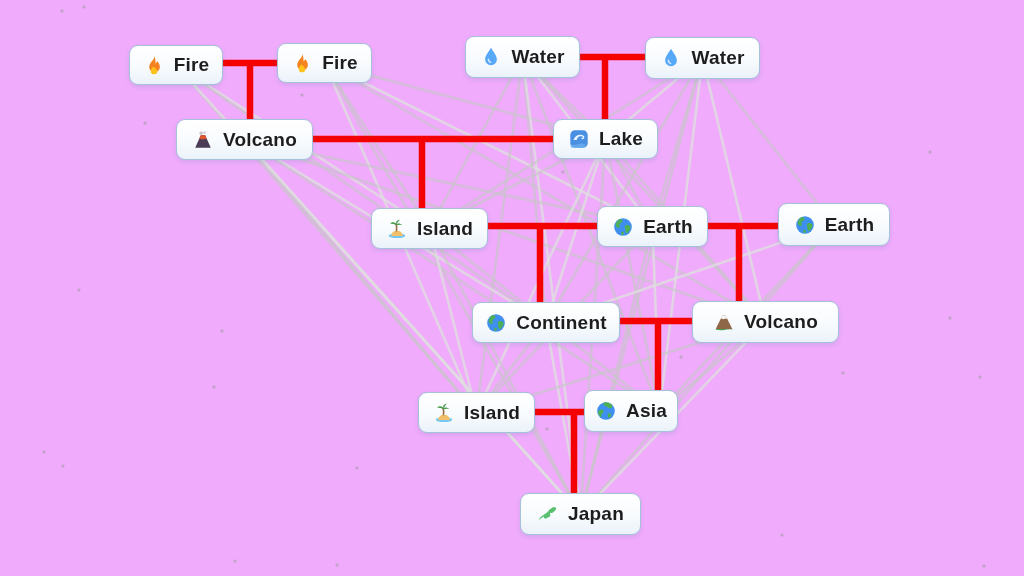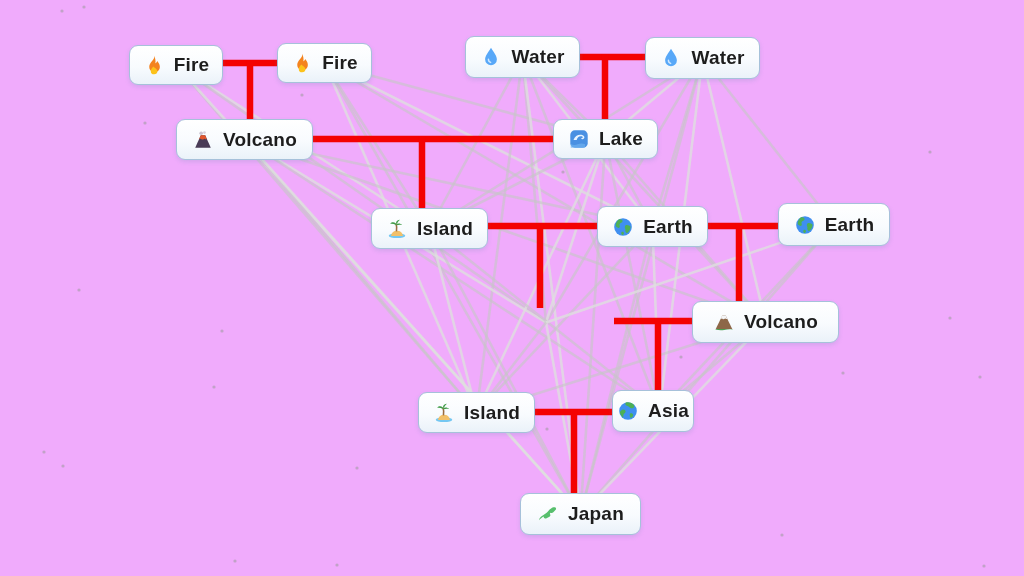--- a/index.html
+++ b/index.html
@@ -201,20 +201,31 @@
         <span class="icon">
           <svg viewBox="0 0 24 24">
             <circle cx="12" cy="12" r="9.6" fill="#3f8ff0"></circle>
             <path d="M7.5 3.6c2.4-.4 4.3.6 4 2.3-.3 1.6-2.5 1.3-3.2 2.9-.6 1.4.9 2.6-.1 3.8-1 1.2-3-.2-4.2-1.6A9.6 9.6 0 0 1 7.5 3.6z" fill="#4db056"></path>
             <path d="M15.5 9.8c1.8-.4 3.6.5 4.8 1.8-.2 3-1.7 5.6-4 7.2-1.4-.9-2.3-2.3-1.7-3.7.5-1.3-.9-1.6-.6-2.9.2-1.2.6-2.1 1.5-2.4z" fill="#4db056"></path>
             <path d="M10.5 17.5c1.2-.6 2.4 0 2.5 1.2.1 1-0.8 1.9-2 2-1-.8-1.3-2.3-.5-3.2z" fill="#4db056"></path>
           </svg>
         </span>
         <span class="label">Earth</span>
       </div>
+      <div class="node" style="left: 472px; top: 302px; width: 148px; height: 41px;">
+        <span class="icon">
+          <svg viewBox="0 0 24 24">
+            <circle cx="12" cy="12" r="9.6" fill="#3f8ff0"></circle>
+            <path d="M7.5 3.6c2.4-.4 4.3.6 4 2.3-.3 1.6-2.5 1.3-3.2 2.9-.6 1.4.9 2.6-.1 3.8-1 1.2-3-.2-4.2-1.6A9.6 9.6 0 0 1 7.5 3.6z" fill="#4db056"></path>
+            <path d="M15.5 9.8c1.8-.4 3.6.5 4.8 1.8-.2 3-1.7 5.6-4 7.2-1.4-.9-2.3-2.3-1.7-3.7.5-1.3-.9-1.6-.6-2.9.2-1.2.6-2.1 1.5-2.4z" fill="#4db056"></path>
+            <path d="M10.5 17.5c1.2-.6 2.4 0 2.5 1.2.1 1-0.8 1.9-2 2-1-.8-1.3-2.3-.5-3.2z" fill="#4db056"></path>
+          </svg>
+        </span>
+        <span class="label">Continent</span>
+      </div>
       <div class="node" style="left: 692px; top: 301px; width: 147px; height: 42px;">
         <span class="icon">
           <svg viewBox="0 0 24 24">
             <path d="M3 19.5 10.2 5h3.6L21 19.5z" fill="#8d6748"></path>
             <path d="M10.2 5h3.6l1.7 3.4c-1 .9-1.7-.6-2.7.1-.9.7-1.8.8-2.6-.1-.8-.8-1.4.6-2 .1z" fill="#f4f6f8"></path>
             <path d="M3 19.5h18l.4.9c-3-.9-6-.2-9.2.4-3.3.6-6.5.3-9.6-.5z" fill="#4c9e52"></path>
           </svg>
         </span>
         <span class="label">Volcano</span>
       </div>
@@ -222,21 +233,21 @@
         <span class="icon">
           <svg viewBox="0 0 24 24">
             <ellipse cx="12" cy="19.3" rx="9" ry="2.6" fill="#74c7f2"></ellipse>
             <path d="M5.5 19.5c.5-3.5 3-5.5 6.5-5.5s6 2 6.5 5.5z" fill="#f2c069"></path>
             <path d="M11.4 14.6c.4-3.4.4-6.2-.6-8.6" stroke="#9a6b3f" stroke-width="1.7" fill="none"></path>
             <path d="M10.8 6c-2.3-1.8-4.6-1.6-6.2.3 2.1-.4 4 .1 6.2 1.2zm0 0c.3-2.6 2-4 4.6-4-1.6 1.1-2.7 2.4-3.3 4.2zm.4.8c2.3-1.3 4.6-1 6.4.9-2.2-.6-4.2-.4-6.2.4z" fill="#3f9b47"></path>
           </svg>
         </span>
         <span class="label">Island</span>
       </div>
-      <div class="node" style="left: 612px; top: 390px; width: 82px; height: 42px;">
+      <div class="node" style="left: 584px; top: 390px; width: 94px; height: 42px;">
         <span class="icon">
           <svg viewBox="0 0 24 24">
             <circle cx="12" cy="12" r="9.6" fill="#3f8ff0"></circle>
             <path d="M9.5 2.7c3-.8 6.3.1 8.5 2.3 1.2 1.2 1.1 2.8-.3 3.6-1.5.9-3.3.2-4.4-1-0.9-1-2.5-.8-3.5-1.8-.8-.8-.8-2.2-.3-3.1z" fill="#4db056"></path>
             <path d="M6.8 10.3c1.6-.2 2.8 1 2.6 2.5-.2 1.4-1.8 1.7-2.3 3-.4 1.1.3 2.3-.6 3.2-1.7-1.3-3-3.3-3.4-5.6.8-1.6 2-2.9 3.7-3.1z" fill="#4db056"></path>
             <path d="M14.5 14.5c1.4-.5 2.9.3 3.1 1.7.2 1.5-1 2.9-2.6 3.4-1.3-1.2-1.6-3.9-.5-5.1z" fill="#4db056"></path>
           </svg>
         </span>
         <span class="label">Asia</span>
       </div>

